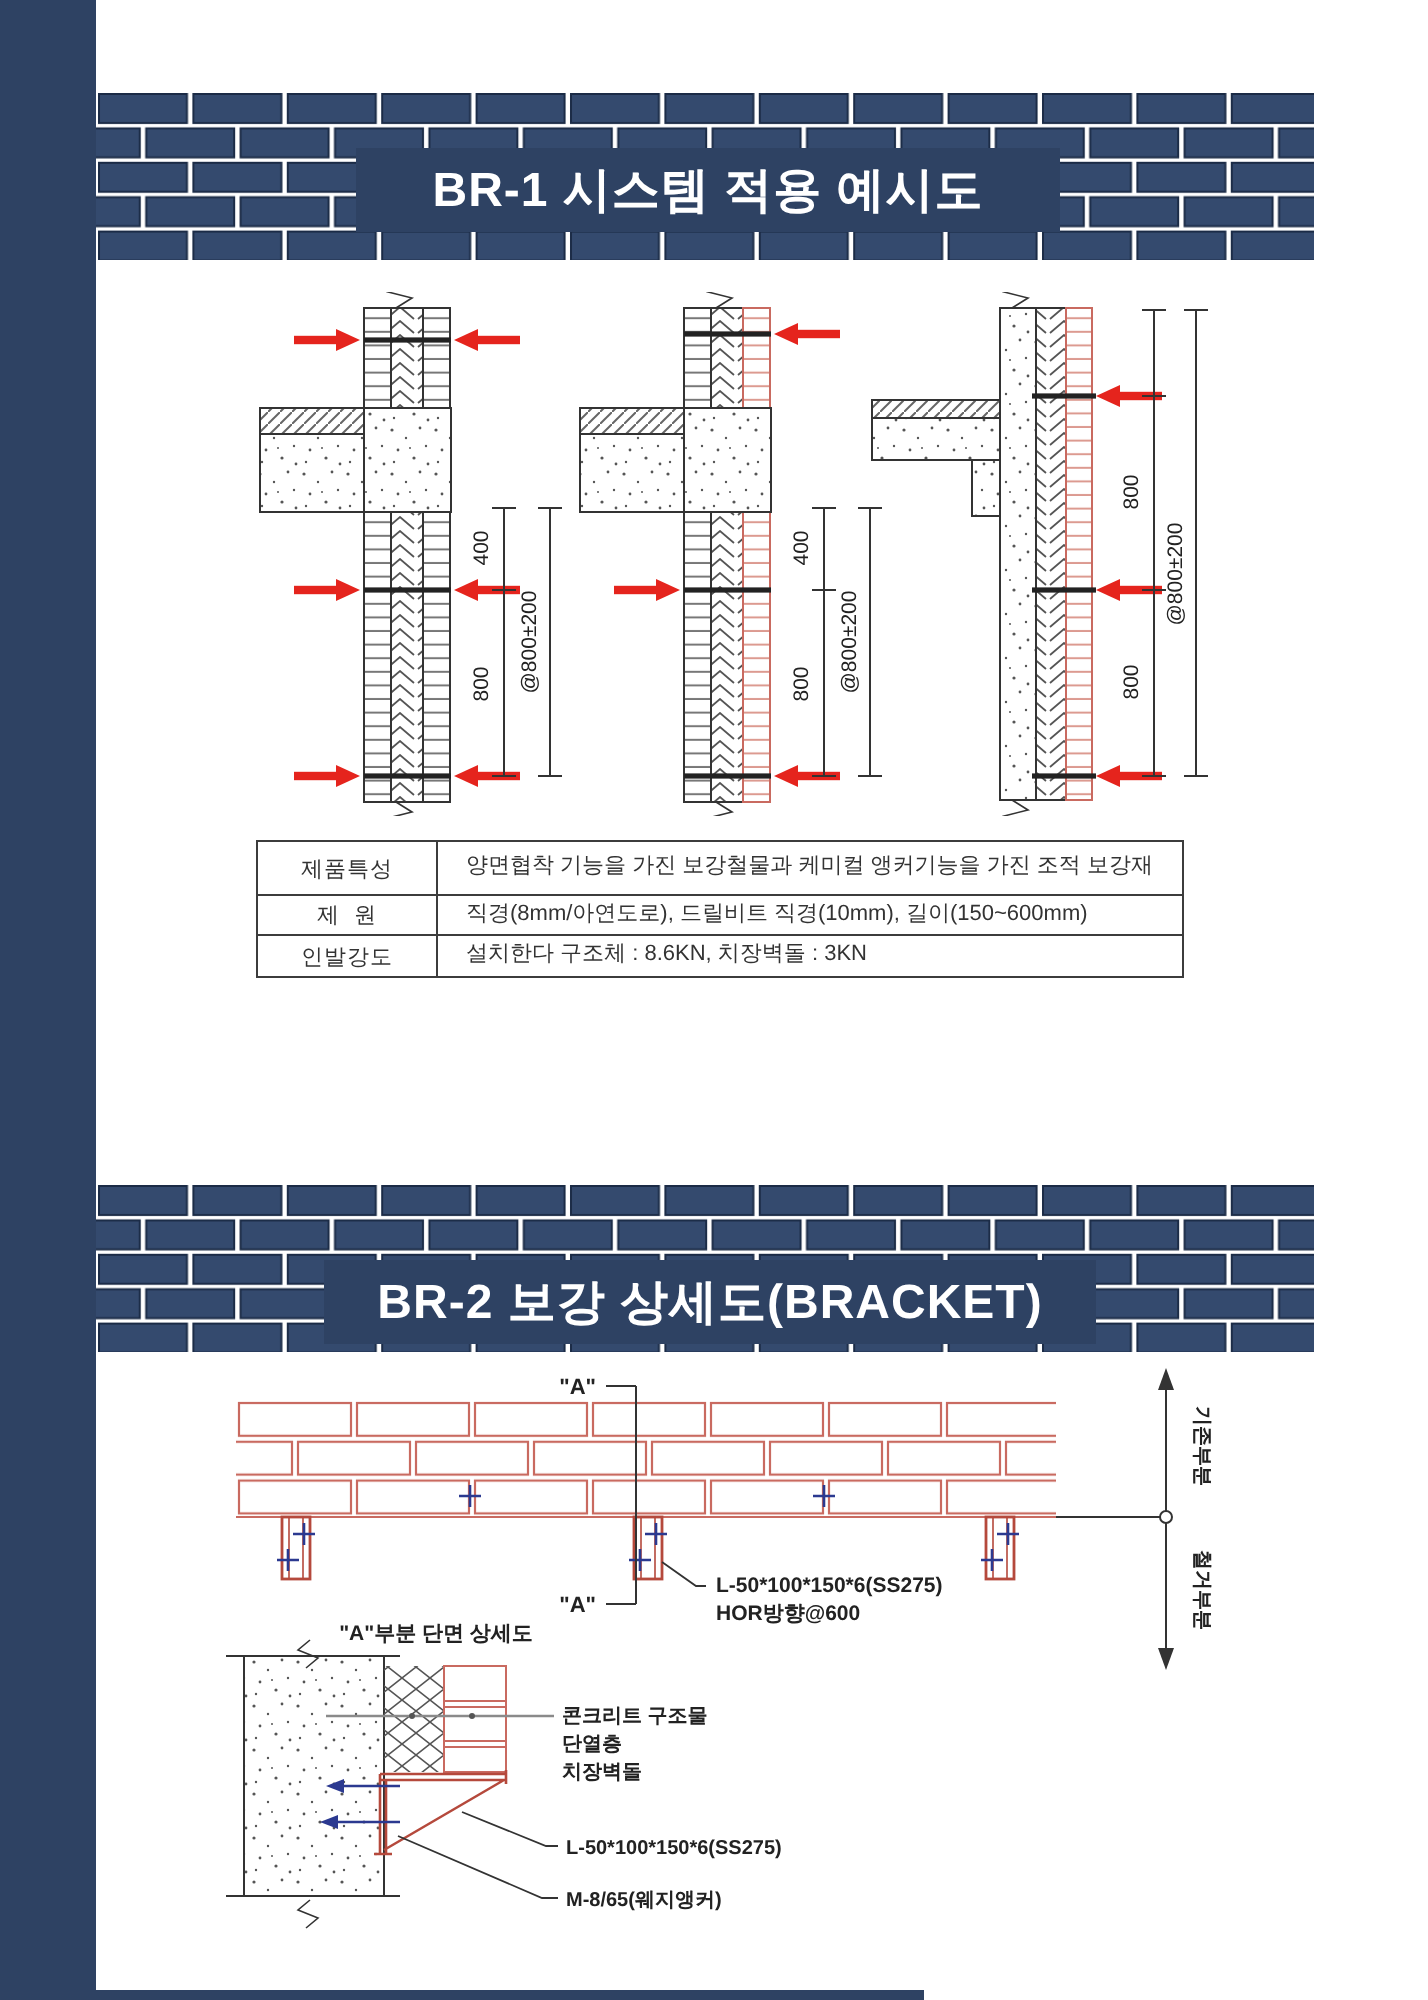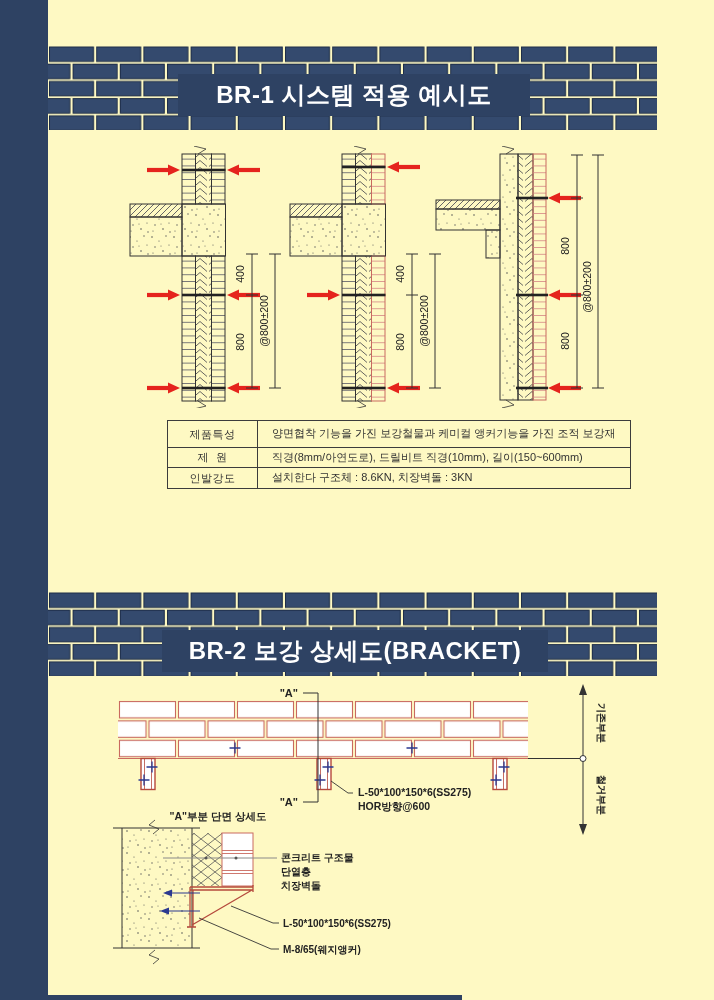--- a/index.html
+++ b/index.html
@@ -1,37 +1,37 @@
 <!DOCTYPE html>
 <html><head>
 <meta charset="utf-8">
 <style>
   html,body{margin:0;padding:0;background:#e8e8e8;}
   .page{
     position:relative;width:714px;height:1000px;margin:0 auto;
-    background:#fef9c3;overflow:hidden;
+    background:#ffffff;overflow:hidden;
     font-family:"Liberation Sans","DejaVu Sans",sans-serif;color:#222;
   }
   .left-bar{position:absolute;left:0;top:0;width:48px;height:1000px;background:#2e4263;}
   .bottom-strip{position:absolute;left:0;bottom:0;width:462px;height:5px;background:#2e4263;}
   .banner{position:absolute;left:48px;width:609px;height:84px;}
   .bar-title{
     position:absolute;background:#2e4263;color:#fff;font-weight:bold;
     display:flex;align-items:center;justify-content:center;
     letter-spacing:0.5px;
   }
   #bar1{left:178px;top:74px;width:352px;height:42px;font-size:24px;}
   #bar2{left:162px;top:630px;width:386px;height:42px;font-size:24px;}
   .drawing{position:absolute;}
   table.spec{
     position:absolute;left:128px;top:420px;width:464px;
     border-collapse:collapse;table-layout:fixed;
     font-size:11px;color:#333;
   }
-  table.spec{border:1.5px solid #3c3c3c;margin-left:39px;}
+  table.spec{border:1.5px solid #3c3c3c;}
   table.spec td{border:1px solid #3c3c3c;vertical-align:middle;}
   td.lbl{width:87px;text-align:center;white-space:pre;letter-spacing:0.5px;}
   td.val{padding:2px 6px 2px 14px;white-space:pre-line;line-height:1.4;}
   .r1{height:27px}.r2{height:41px}.r3{height:18px}.r4{height:25px}.r5{height:19px}
   .note-box{
     position:absolute;left:415px;top:843px;width:223px;height:103px;
     border:1.2px solid #555;background:#fff;box-sizing:border-box;
     padding:11px 10px 0 16px;font-size:10.5px;line-height:1.35;color:#222;
   }
   .note-title{font-weight:bold;font-size:12px;margin-bottom:8px;letter-spacing:1px;}

